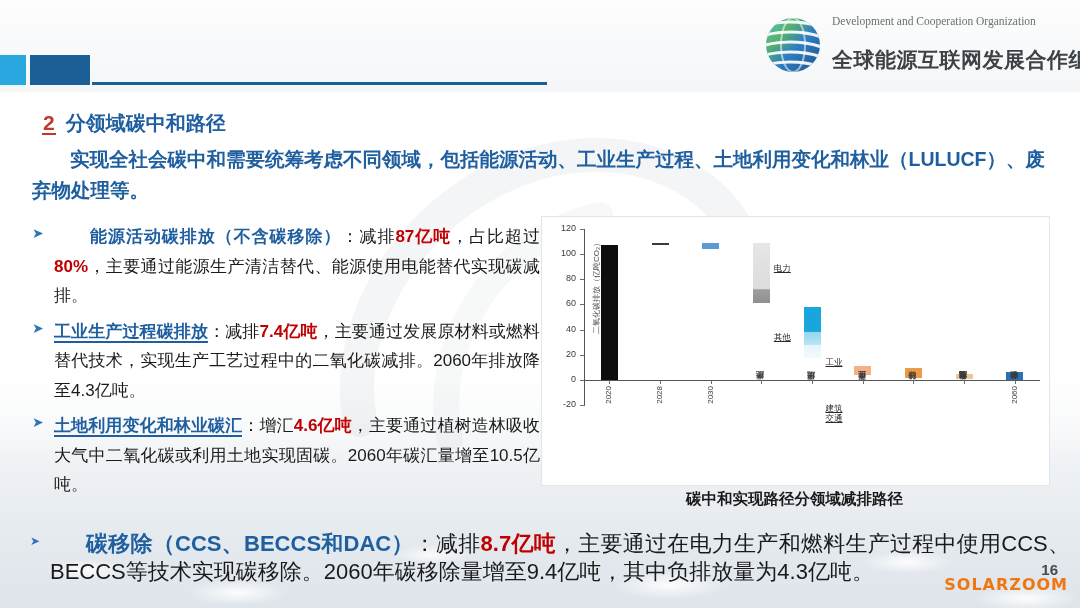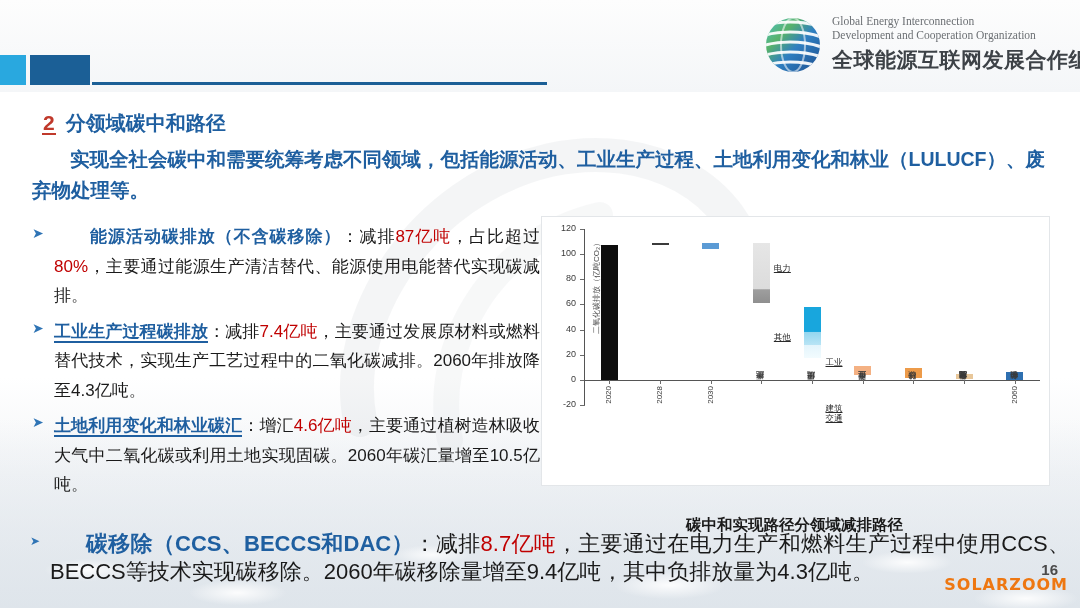--- a/index.html
+++ b/index.html
@@ -92,35 +92,35 @@
   .bullets{position:absolute;left:28px;top:222px;width:512px;}
   .bullet{position:relative;padding-left:26px;margin-bottom:6px;}
   .arrow{
     position:absolute;left:4px;top:4px;color:#2f74b5;font-size:14px;line-height:14px;
   }
   .btext{
     font-size:17px;line-height:29.5px;color:#1a1a1a;text-align:justify;
   }
   .blead{color:#1f5fa0;font-weight:bold;border-bottom:2px solid #1f5fa0;}
   .blead-plain{color:#1f5fa0;font-weight:bold;margin-left:36px;}
-  .hilite{color:#c00000;font-weight:normal;}
+  .hilite{color:#c00000;font-weight:bold;}
 
   .bullet-wide{
     position:absolute;left:28px;top:530px;width:1020px;padding-left:22px;
   }
   .bullet-wide .btext{font-size:22px;line-height:28px;}
   .bullet-wide .arrow{left:2px;top:4px;font-size:12px;}
 
   
   .chart-card{
     position:absolute;left:541px;top:216px;width:507px;height:268px;
     background:#ffffff;border:1px solid #e3e6e9;
   }
   .chart-caption{
-    position:absolute;left:541px;top:515px;width:507px;text-align:center;
+    position:absolute;left:541px;top:489px;width:507px;text-align:center;
     font-size:15.5px;font-weight:bold;color:#1a1a1a;
   }
   .ylabel{
     position:absolute;left:-6px;top:64px;width:120px;
     transform:rotate(-90deg);transform-origin:center center;
     font-size:8px;color:#4a4a4a;text-align:center;white-space:nowrap;
   }
   .ytick{
     position:absolute;right:0;width:26px;text-align:right;
     font-size:9px;color:#3a3a3a;line-height:9px;
@@ -183,21 +183,20 @@
         <path d="M-6 24 C14 16 42 16 62 24"></path>
         <path d="M-6 34 C14 26 42 26 62 34"></path>
         <path d="M-6 44 C14 36 42 36 62 44"></path>
         <path d="M-6 54 C14 46 42 46 62 54"></path>
       </g>
       <g clip-path="url(#cc)" stroke="#ffffff" stroke-width="2" fill="none" opacity=".55">
         <ellipse cx="31" cy="31" rx="12" ry="27"></ellipse>
       </g>
     </svg>
     <div class="logo-en">
-      <div>Global Energy Interconnection</div>
       <div>Development and Cooperation Organization</div>
     </div>
     <div class="logo-cn">全球能源互联网发展合作组织</div>
   </div>
 
   <div class="sec-wrap">
     <span class="sec-num">2</span><span class="sec-title">分领域碳中和路径</span>
   </div>
   <div class="intro">实现全社会碳中和需要统筹考虑不同领域，包括能源活动、工业生产过程、土地利用变化和林业（LULUCF）、废弃物处理等。</div>
 

